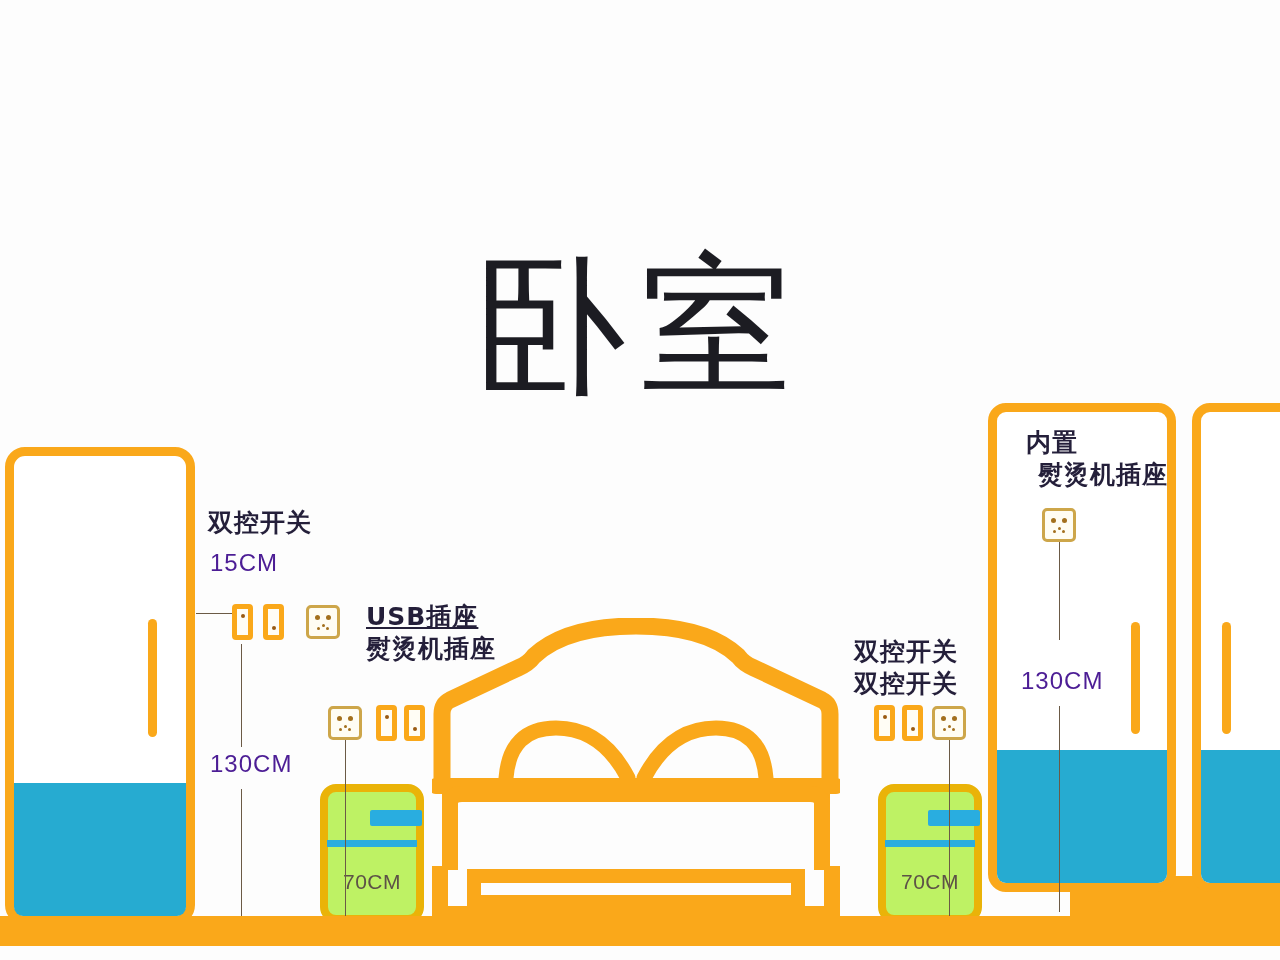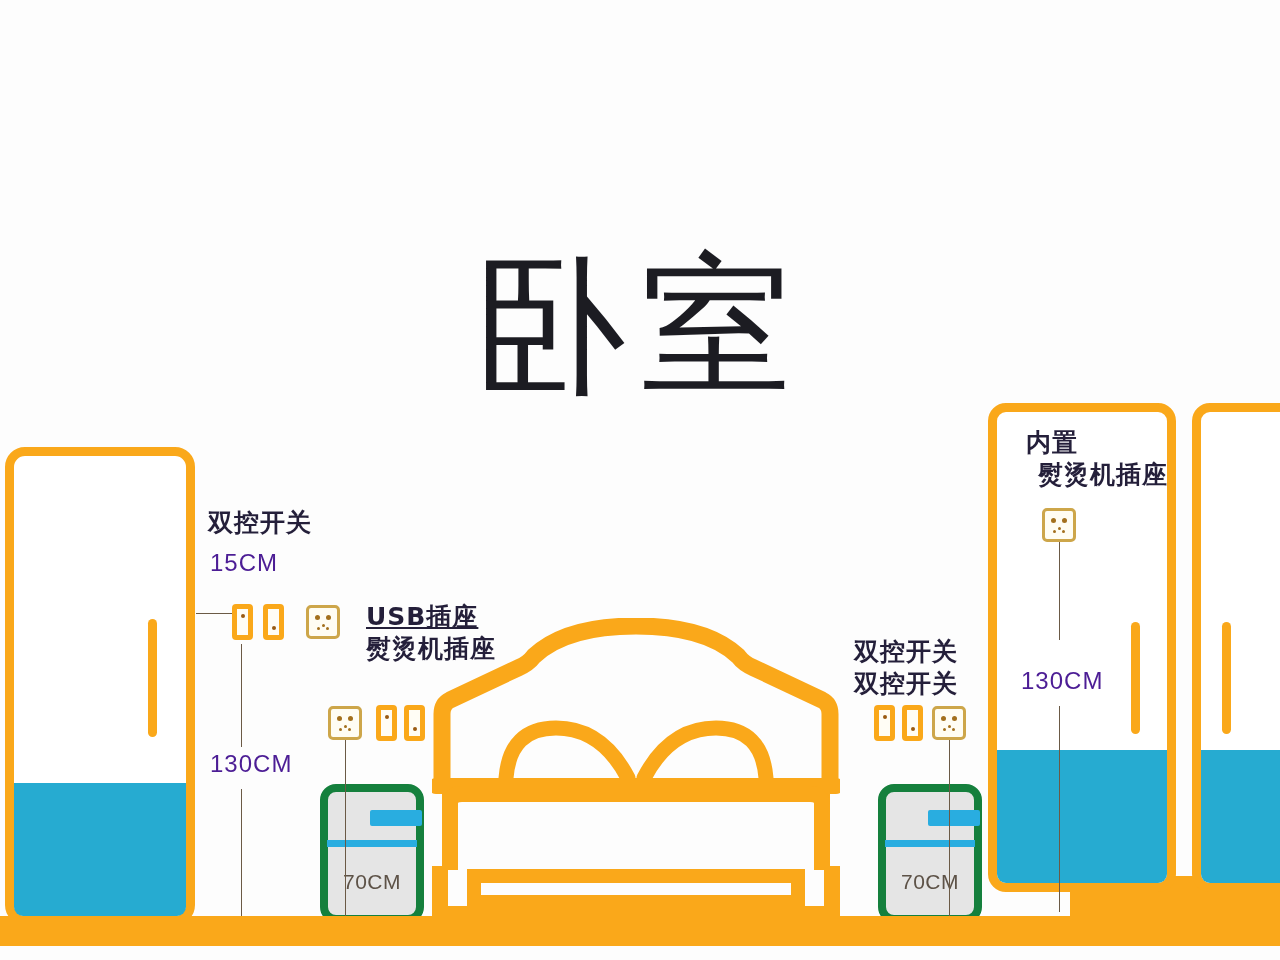--- a/index.html
+++ b/index.html
@@ -76,23 +76,23 @@
 
   .plinth{
     position:absolute;
     background:#faa81a;
   }
   #plinth-right{left:1070px;top:876px;width:310px;height:42px;}
 
   
   .nightstand{
     position:absolute;
-    border:8px solid #15803d;
+    border:8px solid #eab308;
     border-radius:16px;
-    background:#e5e5e5;
+    background:#bef264;
     box-sizing:border-box;
   }
   .ns-drawer-handle{
     position:absolute;
     height:16px;width:52px;
     background:#29ade0;
     border-radius:2px;
   }
   .ns-divider{
     position:absolute;

